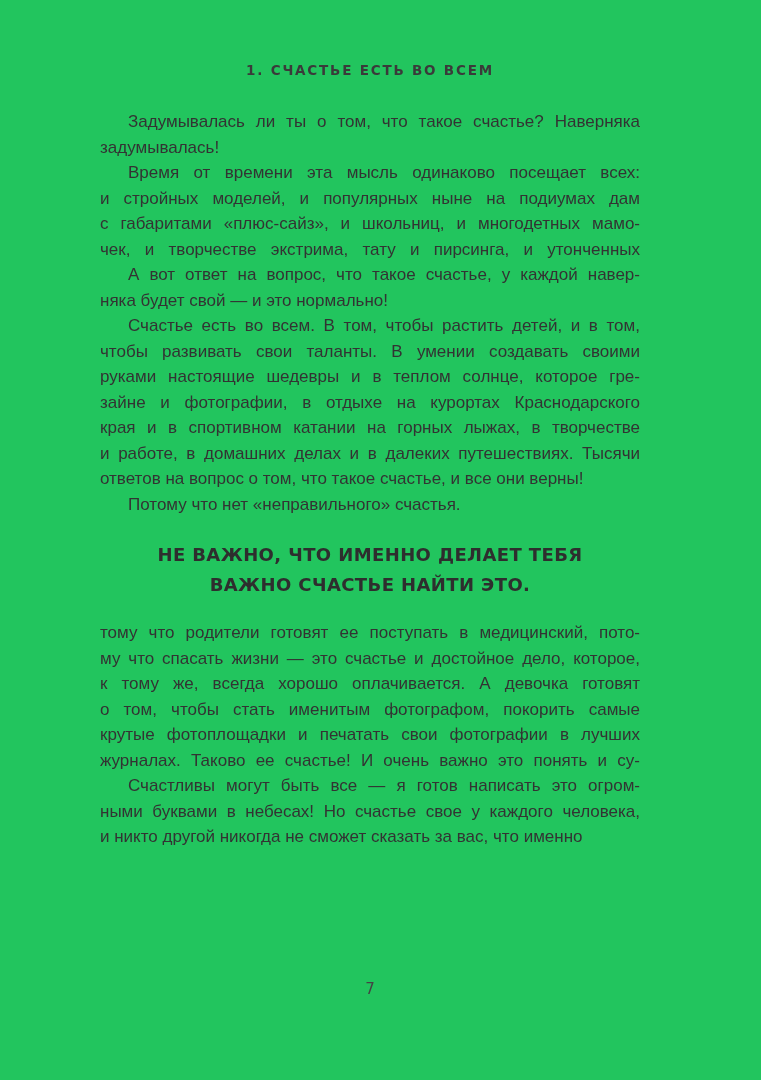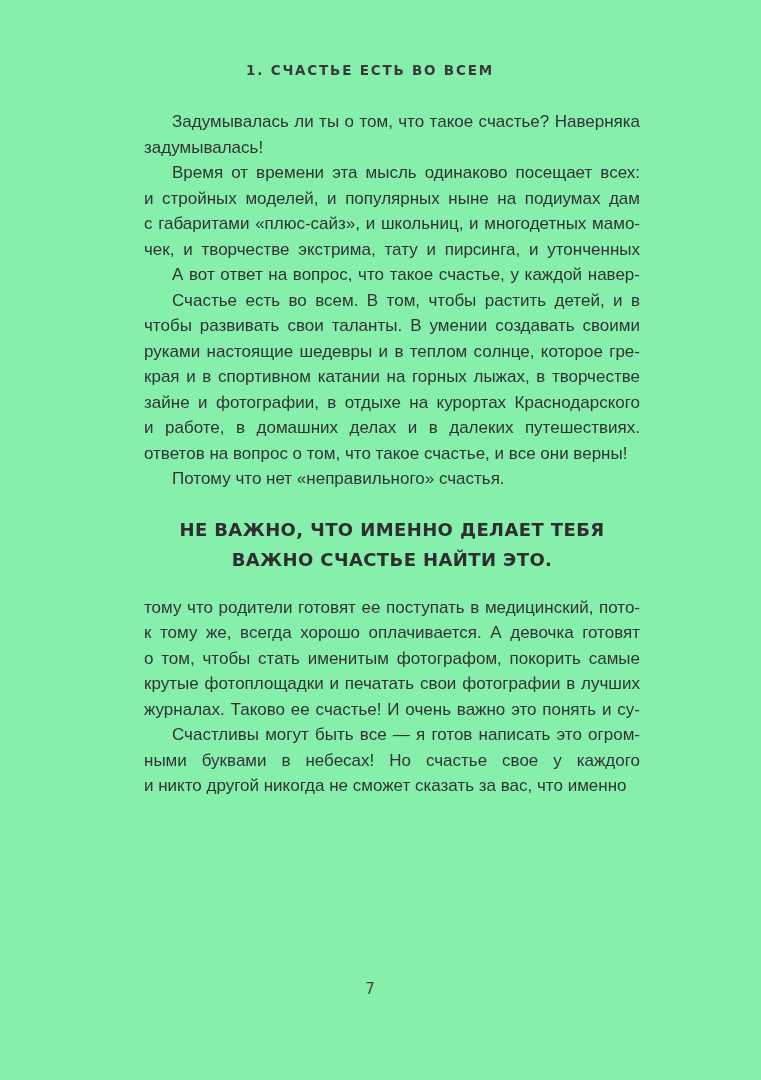--- a/index.html
+++ b/index.html
@@ -4,21 +4,21 @@
 <style>
   html, body {
     margin: 0;
     padding: 0;
     background: #ffffff;
   }
   .page {
     position: relative;
     width: 761px;
     height: 1080px;
-    background: #86efac;
+    background: #22c55e;
     font-family: "Liberation Sans", "DejaVu Sans", sans-serif;
     color: #333333;
     overflow: hidden;
     margin: 0 auto;
   }
   .text-col {
     position: absolute;
     left: 100px;
     top: 62px;
     width: 540px;
@@ -30,21 +30,20 @@
     font-weight: 700;
     letter-spacing: 1.8px;
     color: #3a3a3a;
     margin-bottom: 31px;
     white-space: nowrap;
   }
   .content {
     font-size: 17px;
     line-height: 25.5px;
     color: #333333;
-    margin-left: 44px;
   }
   .para .line {
     text-align: justify;
     text-align-last: justify;
     height: 25.5px;
     overflow: hidden;
   }
   .para .line.last {
     text-align-last: left;
   }
@@ -89,39 +88,41 @@
           <div class="line last">задумывалась!</div>
         </div>
         <div class="para">
           <div class="line first">Время от времени эта мысль одинаково посещает всех:</div>
           <div class="line">и стройных моделей, и популярных ныне на подиумах дам</div>
           <div class="line">с габаритами «плюс-сайз», и школьниц, и многодетных мамо-</div>
           <div class="line">чек, и творчестве экстрима, тату и пирсинга, и утонченных</div>
         </div>
         <div class="para">
           <div class="line first">А вот ответ на вопрос, что такое счастье, у каждой навер-</div>
+          <div class="line last">няка будет свой — и это нормально!</div>
         </div>
         <div class="para">
           <div class="line first">Счастье есть во всем. В том, чтобы растить детей, и в том,</div>
           <div class="line">чтобы развивать свои таланты. В умении создавать своими</div>
           <div class="line">руками настоящие шедевры и в теплом солнце, которое гре-</div>
+          <div class="line">зайне и фотографии, в отдыхе на курортах Краснодарского</div>
           <div class="line">края и в спортивном катании на горных лыжах, в творчестве</div>
-          <div class="line">зайне и фотографии, в отдыхе на курортах Краснодарского</div>
           <div class="line">и работе, в домашних делах и в далеких путешествиях. Тысячи</div>
           <div class="line last">ответов на вопрос о том, что такое счастье, и все они верны!</div>
         </div>
         <div class="para">
           <div class="line first last">Потому что нет «неправильного» счастья.</div>
         </div>
         <div class="quote">
           <div class="line first">НЕ ВАЖНО, ЧТО ИМЕННО ДЕЛАЕТ ТЕБЯ СЧАСТЛИВОЙ, —</div>
           <div class="line last">ВАЖНО СЧАСТЬЕ НАЙТИ ЭТО.</div>
         </div>
         <div class="para">
           <div class="line">тому что родители готовят ее поступать в медицинский, пото-</div>
+          <div class="line">му что спасать жизни — это счастье и достойное дело, которое,</div>
           <div class="line">к тому же, всегда хорошо оплачивается. А девочка готовят</div>
           <div class="line">о том, чтобы стать именитым фотографом, покорить самые</div>
           <div class="line">крутые фотоплощадки и печатать свои фотографии в лучших</div>
           <div class="line">журналах. Таково ее счастье! И очень важно это понять и су-</div>
         </div>
         <div class="para">
           <div class="line first">Счастливы могут быть все — я готов написать это огром-</div>
           <div class="line">ными буквами в небесах! Но счастье свое у каждого человека,</div>
           <div class="line last">и никто другой никогда не сможет сказать за вас, что именно</div>
         </div>

